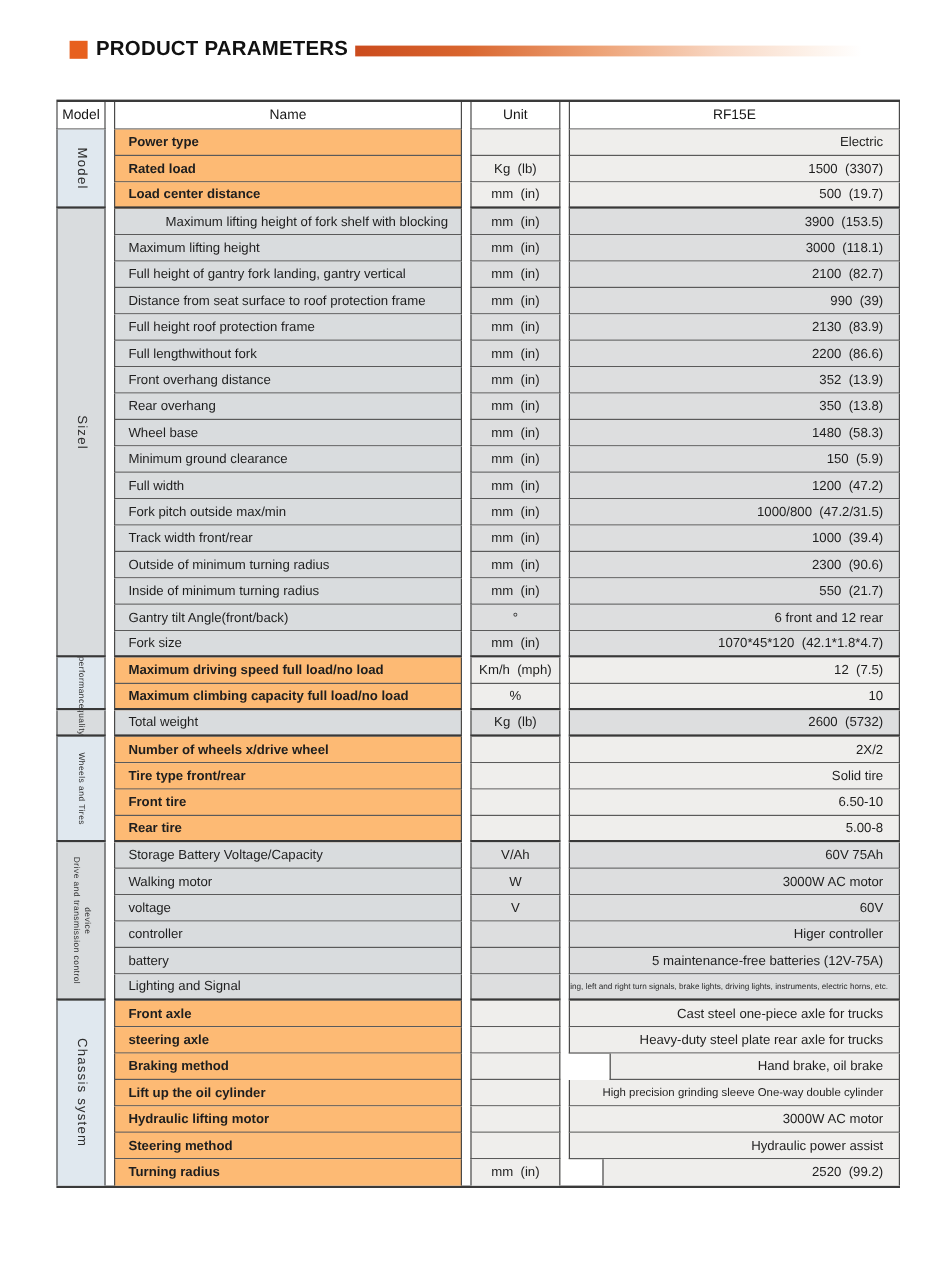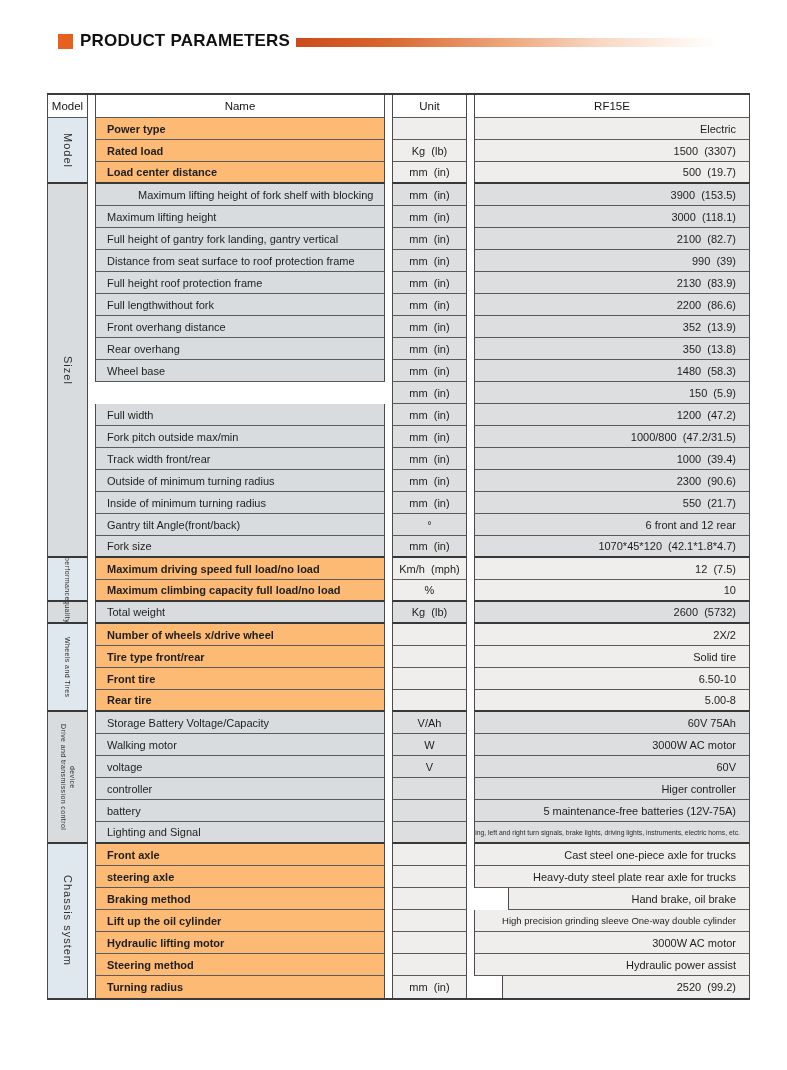--- a/index.html
+++ b/index.html
@@ -7,21 +7,21 @@
   .page{position:relative;width:787px;height:1070px;background:#ffffff;overflow:hidden;}
 
   
   .title-row{position:absolute;left:58px;top:32px;width:660px;height:18px;display:flex;align-items:center;}
   .title-square{width:15px;height:15px;background:#e7601e;flex:0 0 auto;}
   .title-text{font-size:17px;font-weight:bold;color:#111;margin:0 0 0 7px;letter-spacing:0.2px;white-space:nowrap;}
   .title-bar{flex:1 1 auto;height:9px;margin-left:6px;margin-top:2px;
     background:linear-gradient(90deg,#cb4b1d 0%,#d9662f 22%,#eda276 48%,#f8d7c3 72%,#fdf2ea 90%,rgba(255,255,255,0) 100%);}
 
   
-  .table-wrap{position:absolute;left:47px;top:93px;width:633px;}
+  .table-wrap{position:absolute;left:47px;top:83px;width:633px;}
   .hline{width:703px;height:2px;background:#3a3a3a;}
   .param-grid{display:grid;grid-template-columns:41px 7px 290px 7px 75px 7px 276px;
     grid-template-rows:23px repeat(40,22px);}
   .cell{box-sizing:border-box;display:flex;align-items:center;
     border-left:1px solid #4a4a4a;border-right:1px solid #4a4a4a;border-bottom:1px solid #5a5a5a;
     font-size:11px;color:#1e1e1e;overflow:hidden;}
   .hdr{background:#ffffff;justify-content:center;font-size:11.5px;color:#161616;}
   .name-cell{padding-left:11px;white-space:pre;}
   .unit-cell{justify-content:center;white-space:pre;}
   .value-cell{justify-content:flex-end;padding-right:13px;white-space:pre;}
@@ -90,20 +90,21 @@
         <div class="cell value-cell gray-val" style="grid-area: 10 / 7;">2200  (86.6)</div>
         <div class="cell name-cell gray-name" style="grid-area: 11 / 3;">Front overhang distance</div>
         <div class="cell unit-cell gray-val" style="grid-area: 11 / 5;">mm  (in)</div>
         <div class="cell value-cell gray-val" style="grid-area: 11 / 7;">352  (13.9)</div>
         <div class="cell name-cell gray-name" style="grid-area: 12 / 3;">Rear overhang</div>
         <div class="cell unit-cell gray-val" style="grid-area: 12 / 5;">mm  (in)</div>
         <div class="cell value-cell gray-val" style="grid-area: 12 / 7;">350  (13.8)</div>
         <div class="cell name-cell gray-name" style="grid-area: 13 / 3;">Wheel base</div>
         <div class="cell unit-cell gray-val" style="grid-area: 13 / 5;">mm  (in)</div>
         <div class="cell value-cell gray-val" style="grid-area: 13 / 7;">1480  (58.3)</div>
+        <div class="cell name-cell gray-name" style="grid-area: 14 / 3;">Minimum ground clearance</div>
         <div class="cell unit-cell gray-val" style="grid-area: 14 / 5;">mm  (in)</div>
         <div class="cell value-cell gray-val" style="grid-area: 14 / 7;">150  (5.9)</div>
         <div class="cell name-cell gray-name" style="grid-area: 15 / 3;">Full width</div>
         <div class="cell unit-cell gray-val" style="grid-area: 15 / 5;">mm  (in)</div>
         <div class="cell value-cell gray-val" style="grid-area: 15 / 7;">1200  (47.2)</div>
         <div class="cell name-cell gray-name" style="grid-area: 16 / 3;">Fork pitch outside max/min</div>
         <div class="cell unit-cell gray-val" style="grid-area: 16 / 5;">mm  (in)</div>
         <div class="cell value-cell gray-val" style="grid-area: 16 / 7;">1000/800  (47.2/31.5)</div>
         <div class="cell name-cell gray-name" style="grid-area: 17 / 3;">Track width front/rear</div>
         <div class="cell unit-cell gray-val" style="grid-area: 17 / 5;">mm  (in)</div>

